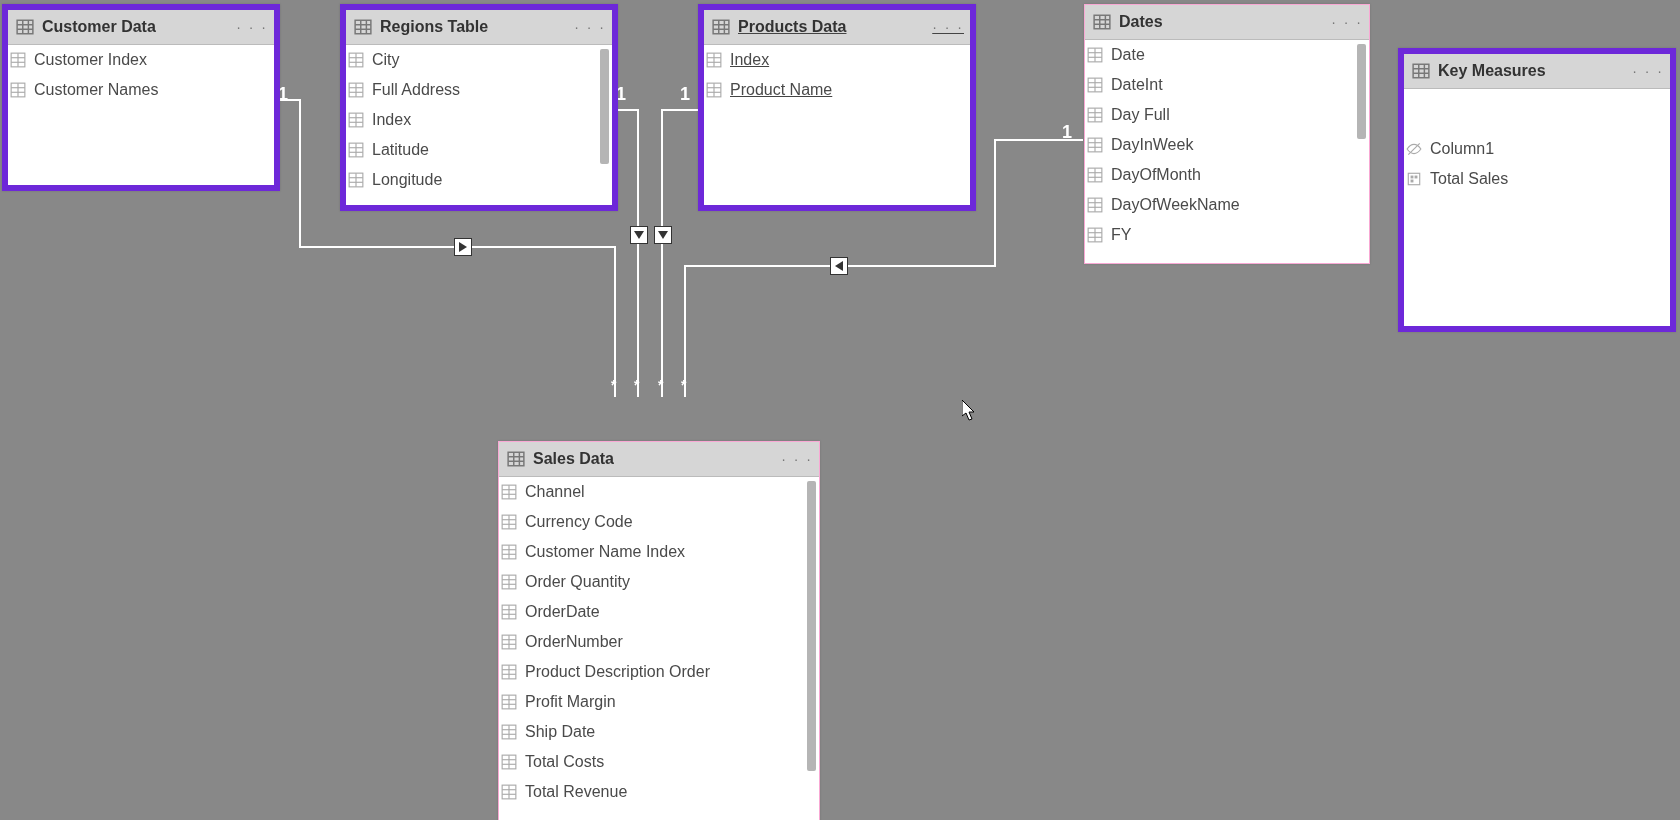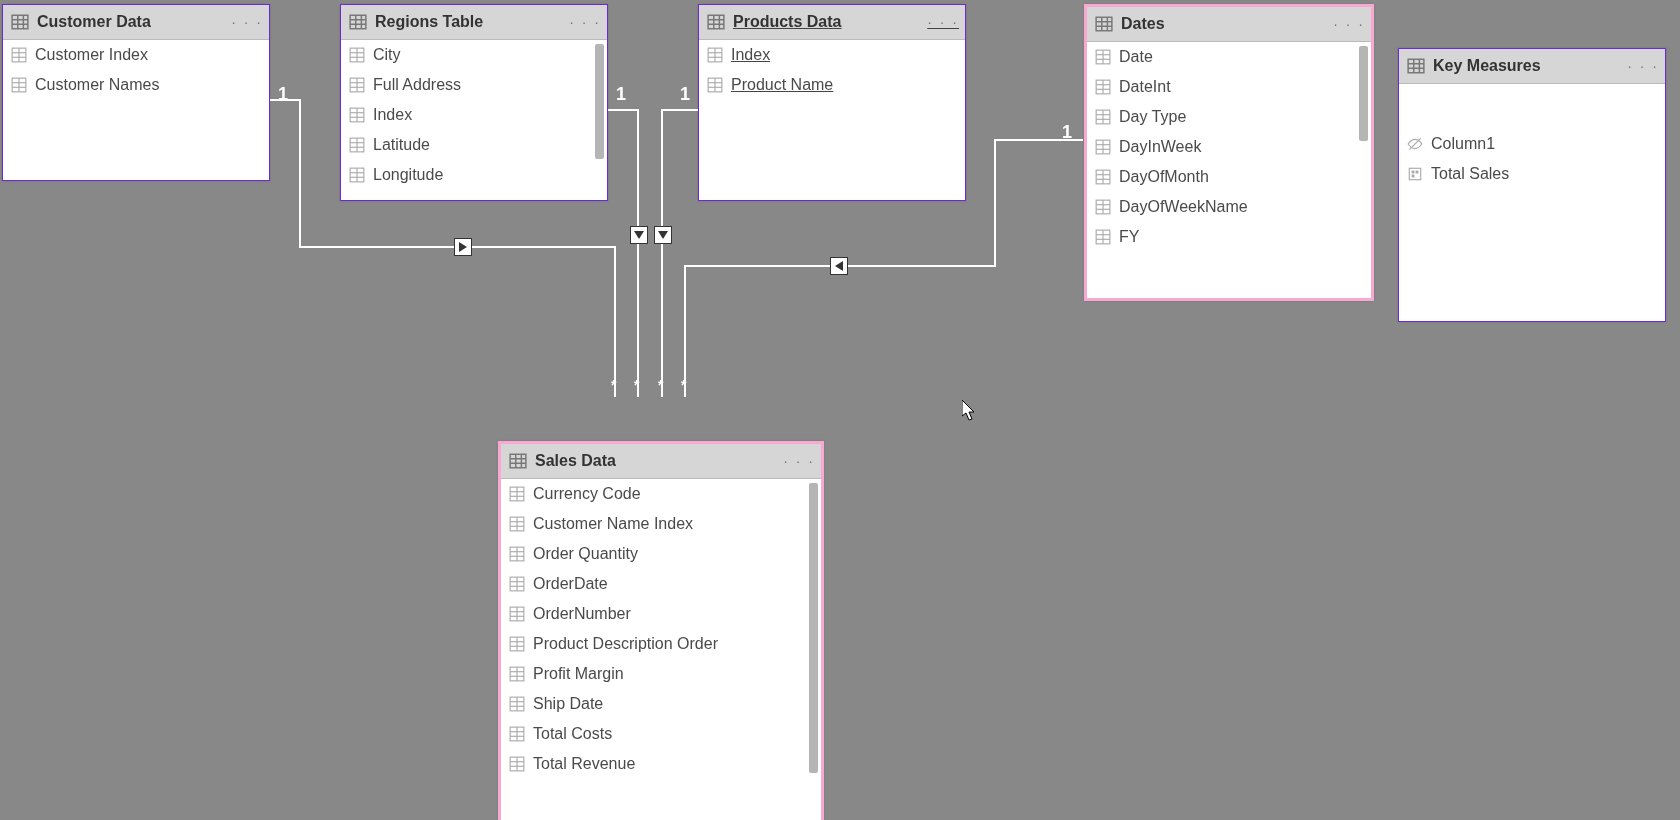--- a/index.html
+++ b/index.html
@@ -1,25 +1,25 @@
 <!DOCTYPE html>
 <html><head>
 <meta charset="utf-8">
 <style>
   html,body{margin:0;padding:0;width:1680px;height:820px;background:#888;font-family:"Segoe UI",Arial,sans-serif;font-size:16px;color:#444;overflow:hidden;}
   .canvas{position:relative;width:1680px;height:820px;}
   svg.rel{position:absolute;left:0;top:0;width:1680px;height:820px;pointer-events:none;}
-  .table-node{position:absolute;background:#fff;border:1px solid #6d28d9;box-shadow:0 0 2px rgba(0,0,0,.15);}
-  .table-node.selected{border:3px solid #f9a8d4;}
+  .table-node{position:absolute;background:#fff;border:6px solid #6d28d9;box-shadow:0 0 2px rgba(0,0,0,.15);}
+  .table-node.selected{border:1px solid #f9a8d4;}
   .thead{display:flex;align-items:center;height:34px;background:#d6d6d6;border-bottom:1px solid #bbb;padding:0 6px 0 8px;}
   .thead .ticon{width:18px;height:18px;margin-right:8px;flex:0 0 auto;}
   .thead .ttitle{flex:1 1 auto;font-weight:600;color:#333;white-space:nowrap;overflow:hidden;text-overflow:ellipsis;}
   .thead .tmenu{flex:0 0 auto;color:#777;font-size:14px;letter-spacing:2px;cursor:pointer;}
   .tbody{position:relative;overflow:hidden;}
-  .field-row{display:flex;align-items:center;height:30px;padding:0 8px;}
+  .field-row{display:flex;align-items:center;height:30px;padding:0 2px;}
   .field-row .ficon{width:16px;height:16px;margin-right:8px;flex:0 0 auto;}
   .field-row .flabel{color:#4a4a4a;white-space:nowrap;}
   .scrollbar{position:absolute;top:4px;right:3px;width:9px;background:#b5b5b5;border-radius:2px;}
   .card-label{position:absolute;font-weight:700;color:#fff;font-size:18px;}
   .arrow-box{position:absolute;width:16px;height:16px;background:#fff;border:1px solid #333;}
   .arrow-box svg{width:100%;height:100%;}
   .star{position:absolute;color:#fff;font-size:14px;font-weight:700;}
   .cursor{position:absolute;width:16px;height:22px;pointer-events:none;}
 </style>
 </head>
@@ -206,21 +206,21 @@
       <svg class="ticon" viewBox="0 0 16 16">
           <rect x="1" y="2" width="14" height="12" fill="none" stroke="#777" stroke-width="1.3"></rect>
           <line x1="1" y1="6" x2="15" y2="6" stroke="#777" stroke-width="1.3"></line>
           <line x1="1" y1="10" x2="15" y2="10" stroke="#777" stroke-width="1.3"></line>
           <line x1="6" y1="2" x2="6" y2="14" stroke="#777" stroke-width="1.3"></line>
           <line x1="11" y1="2" x2="11" y2="14" stroke="#777" stroke-width="1.3"></line>
         </svg>
       <span class="ttitle">Dates</span>
       <span class="tmenu">· · ·</span>
     </div>
-    <div class="tbody" style="height:256px;">
+    <div class="tbody" style="height:223px;">
       <div class="field-row">
           <svg class="ficon" viewBox="0 0 14 14">
             <rect x="1" y="1" width="12" height="12" fill="none" stroke="#aaa"></rect>
             <line x1="1" y1="5" x2="13" y2="5" stroke="#aaa"></line>
             <line x1="1" y1="9" x2="13" y2="9" stroke="#aaa"></line>
             <line x1="7" y1="1" x2="7" y2="13" stroke="#aaa"></line>
           </svg>
           <span class="flabel">Date</span>
         </div>
       <div class="field-row">
@@ -232,21 +232,21 @@
           </svg>
           <span class="flabel">DateInt</span>
         </div>
       <div class="field-row">
           <svg class="ficon" viewBox="0 0 14 14">
             <rect x="1" y="1" width="12" height="12" fill="none" stroke="#aaa"></rect>
             <line x1="1" y1="5" x2="13" y2="5" stroke="#aaa"></line>
             <line x1="1" y1="9" x2="13" y2="9" stroke="#aaa"></line>
             <line x1="7" y1="1" x2="7" y2="13" stroke="#aaa"></line>
           </svg>
-          <span class="flabel">Day Type</span>
+          <span class="flabel">Day Full</span>
         </div>
       <div class="field-row">
           <svg class="ficon" viewBox="0 0 14 14">
             <rect x="1" y="1" width="12" height="12" fill="none" stroke="#aaa"></rect>
             <line x1="1" y1="5" x2="13" y2="5" stroke="#aaa"></line>
             <line x1="1" y1="9" x2="13" y2="9" stroke="#aaa"></line>
             <line x1="7" y1="1" x2="7" y2="13" stroke="#aaa"></line>
           </svg>
           <span class="flabel">DayInWeek</span>
         </div>
@@ -326,20 +326,29 @@
       <span class="tmenu">· · ·</span>
     </div>
     <div class="tbody" style="height:360px;">
       <div class="field-row">
           <svg class="ficon" viewBox="0 0 14 14">
             <rect x="1" y="1" width="12" height="12" fill="none" stroke="#aaa"></rect>
             <line x1="1" y1="5" x2="13" y2="5" stroke="#aaa"></line>
             <line x1="1" y1="9" x2="13" y2="9" stroke="#aaa"></line>
             <line x1="7" y1="1" x2="7" y2="13" stroke="#aaa"></line>
           </svg>
+          <span class="flabel">Channel</span>
+        </div>
+      <div class="field-row">
+          <svg class="ficon" viewBox="0 0 14 14">
+            <rect x="1" y="1" width="12" height="12" fill="none" stroke="#aaa"></rect>
+            <line x1="1" y1="5" x2="13" y2="5" stroke="#aaa"></line>
+            <line x1="1" y1="9" x2="13" y2="9" stroke="#aaa"></line>
+            <line x1="7" y1="1" x2="7" y2="13" stroke="#aaa"></line>
+          </svg>
           <span class="flabel">Currency Code</span>
         </div>
       <div class="field-row">
           <svg class="ficon" viewBox="0 0 14 14">
             <rect x="1" y="1" width="12" height="12" fill="none" stroke="#aaa"></rect>
             <line x1="1" y1="5" x2="13" y2="5" stroke="#aaa"></line>
             <line x1="1" y1="9" x2="13" y2="9" stroke="#aaa"></line>
             <line x1="7" y1="1" x2="7" y2="13" stroke="#aaa"></line>
           </svg>
           <span class="flabel">Customer Name Index</span>

